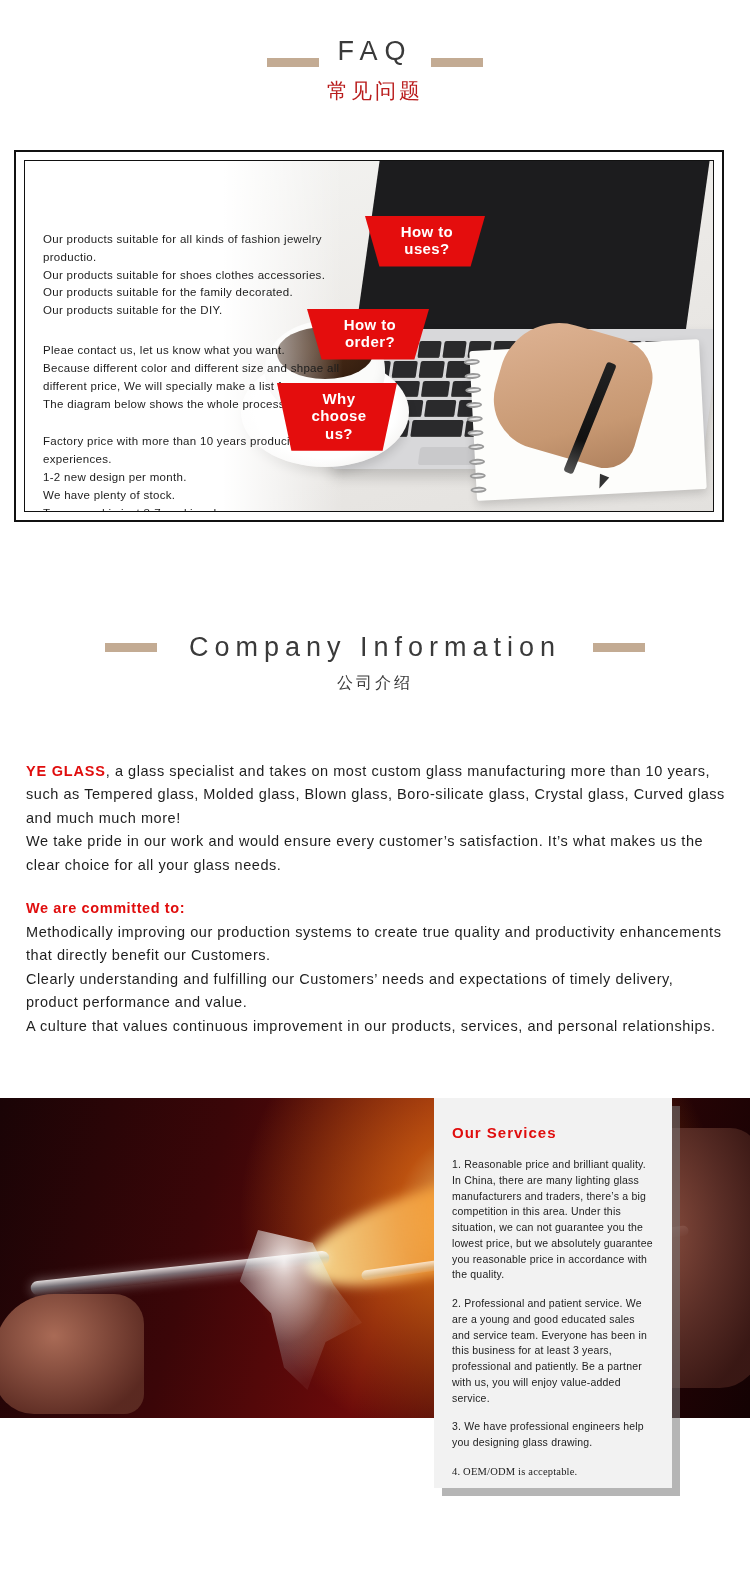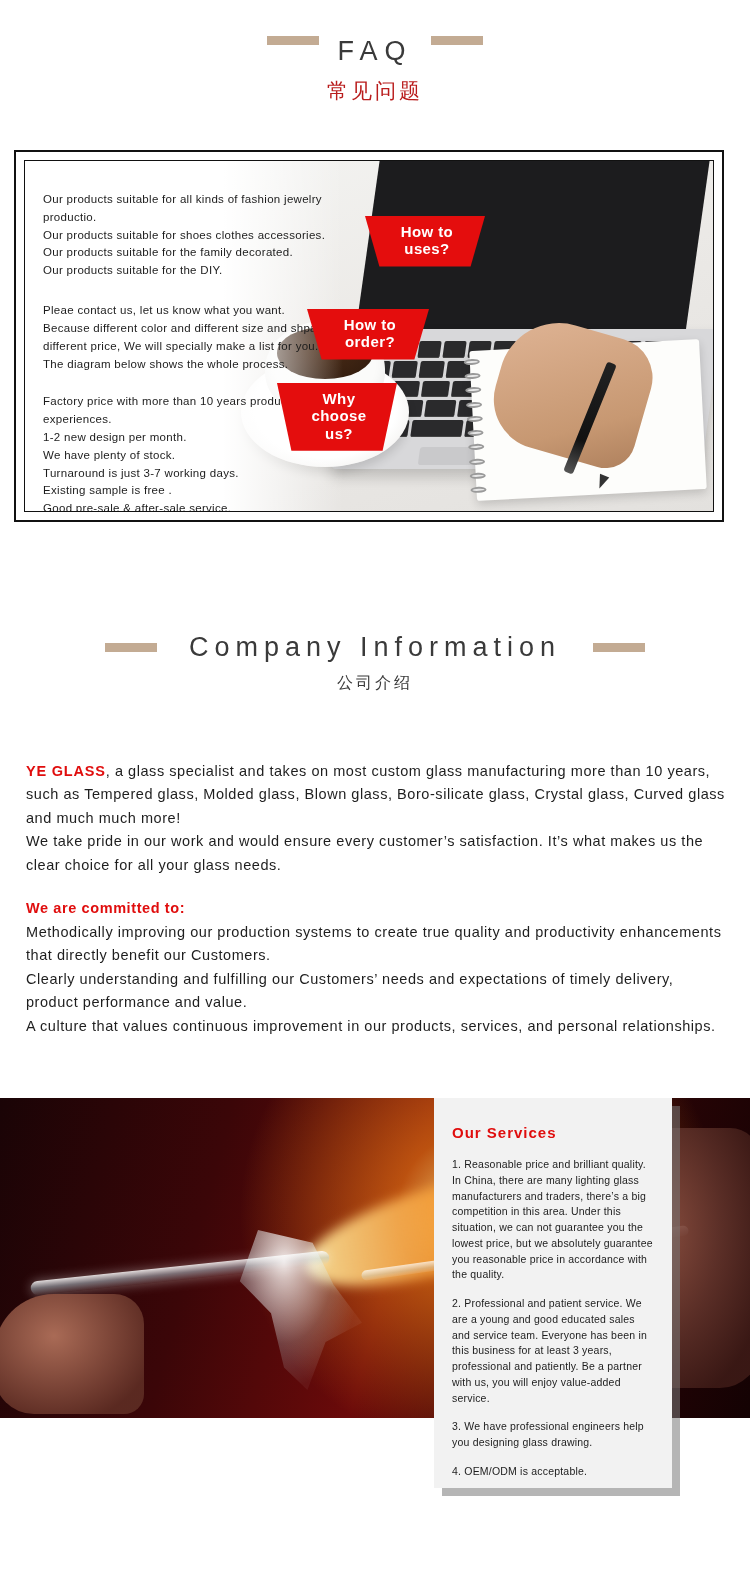--- a/index.html
+++ b/index.html
@@ -16,21 +16,21 @@
     overflow: hidden;
   }
 
   
   .faq-header {
     padding-top: 36px;
     text-align: center;
   }
   .faq-title-row {
     display: flex;
-    align-items: flex-start;
+    align-items: flex-end;
     justify-content: center;
     gap: 18px;
   }
   .deco-bar {
     width: 52px;
     height: 9px;
     background: #c3ab93;
     display: inline-block;
   }
   .faq-title {
@@ -210,21 +210,21 @@
     position: absolute;
     left: 18px;
     top: 30px;
     width: 330px;
     z-index: 8;
     font-size: 11.5px;
     line-height: 1.55;
     color: #1c1c1c;
     letter-spacing: 0.3px;
   }
-  .faq-block { margin-bottom: 16px; }
+  .faq-block { margin-bottom: 16px; margin-top: 40px; }
   .faq-block.b2 { margin-top: 22px; }
   .faq-block.b3 { margin-top: 20px; }
 
   
   .banner {
     position: absolute;
     z-index: 9;
     color: #fff;
     font-weight: bold;
     font-size: 15px;
@@ -365,21 +365,21 @@
     letter-spacing: 1px;
     margin-bottom: 16px;
   }
   .services-text {
     font-size: 10.5px;
     line-height: 1.5;
     color: #1c1c1c;
     letter-spacing: 0.2px;
   }
   .svc-item { margin-bottom: 13px; }
-  .svc-item:last-child { margin-bottom: 16px; }
+  .svc-item:last-child { margin-bottom: 16px; font-family: Liberation Serif, serif; }
 </style>
 </head>
 <body>
 
 <div class="faq-header">
   <div class="faq-title-row">
     <span class="deco-bar"></span>
     <span class="faq-title">FAQ</span>
     <span class="deco-bar"></span>
   </div>

